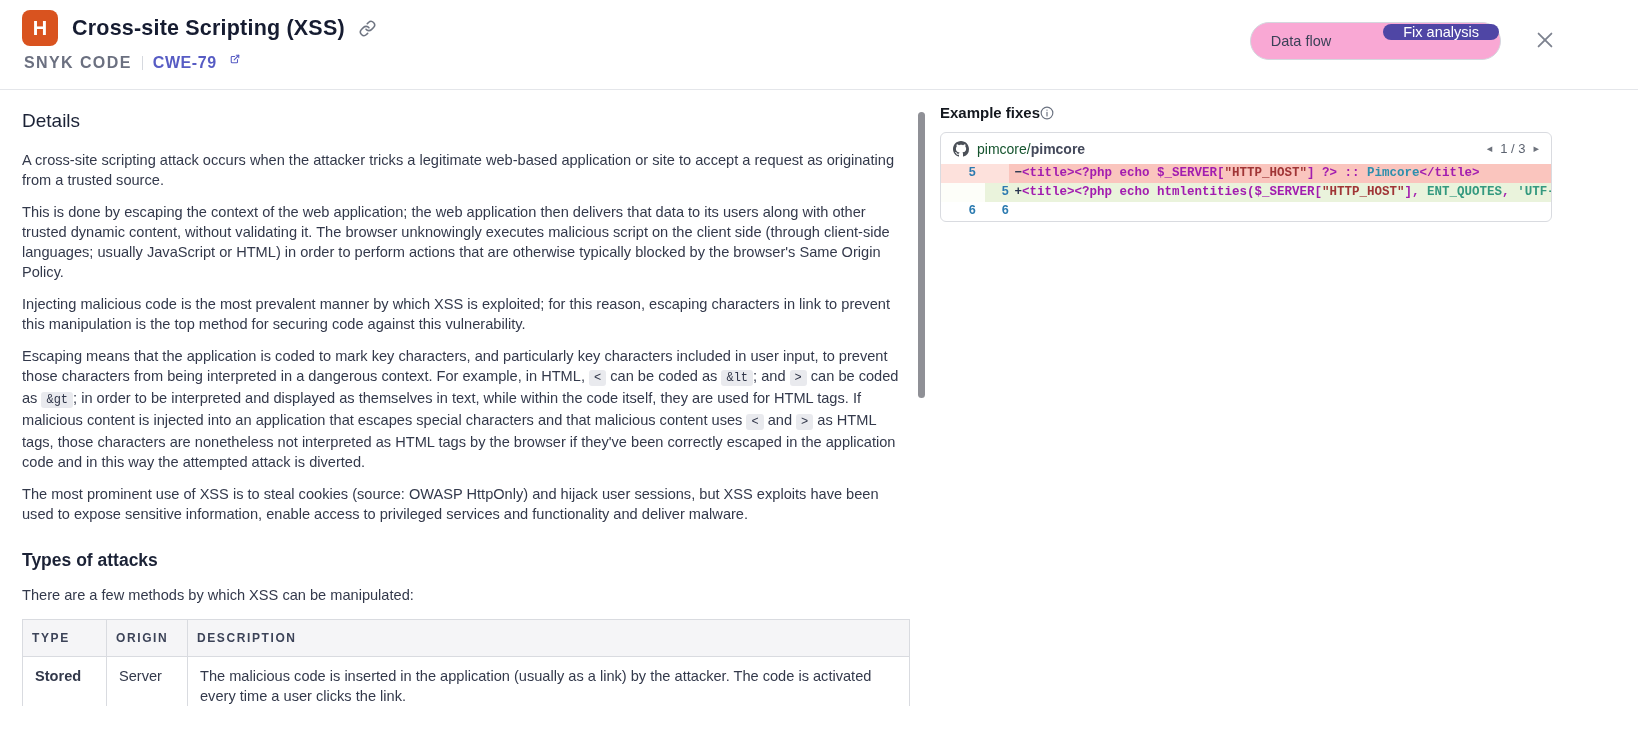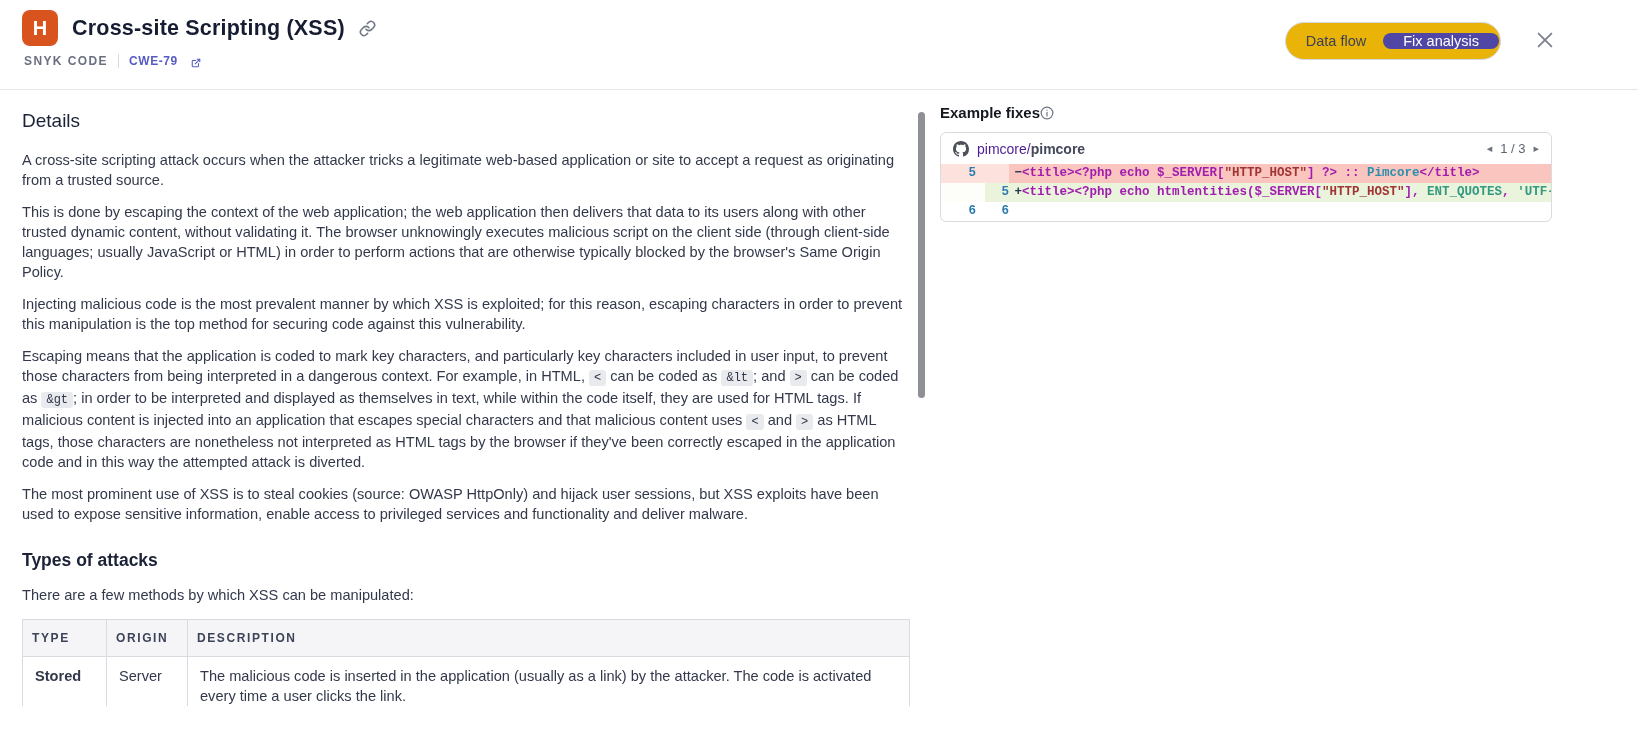--- a/index.html
+++ b/index.html
@@ -6,26 +6,26 @@
   body{width:1638px;height:740px;overflow:hidden;font-family:"Liberation Sans",sans-serif;color:#2e3444;}
   .app{position:relative;width:1638px;height:740px;background:#fff;}
 
   
   .topbar{position:absolute;left:0;top:0;width:100%;height:89px;border-bottom:1px solid #e4e6ea;background:#fff;}
   .title-row{position:absolute;left:22px;top:10px;display:flex;align-items:center;gap:14px;}
   .severity-badge{width:36px;height:36px;border-radius:8px;background:#d9531f;color:#fff;font-weight:bold;
     font-size:20px;display:flex;align-items:center;justify-content:center;}
   .page-title{margin:0;font-size:21.5px;font-weight:bold;color:#161c31;letter-spacing:.2px;}
   .link-icon{color:#6f7582;display:flex;cursor:pointer;}
-  .meta-row{position:absolute;left:24px;top:54px;display:flex;align-items:center;gap:10px;font-size:12px;}
+  .meta-row{position:absolute;left:24px;top:54px;display:flex;align-items:center;gap:10px;font-size:16px;}
   .source-label{color:#6b7080;letter-spacing:1.4px;font-weight:bold;}
   .meta-divider{width:1px;height:14px;background:#d6d9df;}
-  .cwe-link{color:#575cc4;font-weight:bold;letter-spacing:.6px;text-decoration:none;display:flex;align-items:flex-end;gap:13px;cursor:pointer;}
-  .segmented{position:absolute;right:137px;top:22px;display:flex;align-items:center;height:38px;
-    border:1px solid #d4d7de;border-radius:19px;background:#eab308;box-sizing:border-box;padding:2px;}
+  .cwe-link{color:#575cc4;font-weight:bold;letter-spacing:.6px;text-decoration:none;display:flex;align-items:flex-start;gap:13px;cursor:pointer;}
+  .segmented{position:absolute;right:137px;top:22px;display:flex;height:38px;
+    border:1px solid #d4d7de;border-radius:19px;background:#f9a8d4;box-sizing:border-box;padding:2px;gap:35px;}
   .seg-btn{border:none;background:transparent;height:32px;padding:0 18px;border-radius:17px;font-size:14.5px;
     color:#3a4157;font-family:inherit;cursor:pointer;}
   .seg-btn.active{background:#4f46a5;color:#fff;height:16px;padding:0 20px;margin:-1px;}
   .close-btn{position:absolute;right:80px;top:27px;width:26px;height:26px;border:none;background:transparent;
     color:#7d828f;cursor:pointer;display:flex;align-items:center;justify-content:center;padding:0;}
 
   
   .left-col{position:absolute;left:22px;top:104px;width:888px;height:602px;overflow:hidden;}
   .h-details{margin:6px 0 18px 0;font-size:19px;font-weight:normal;color:#1b2236;}
   .para{margin:0 0 12px 0;font-size:14.6px;line-height:20px;color:#33394b;}
@@ -40,21 +40,21 @@
   .attack-table td.cell-origin{width:56px;}
   .scrollbar-thumb{position:absolute;left:918px;top:112px;width:7px;height:286px;border-radius:4px;background:#8f9096;}
 
   
   .right-col{position:absolute;left:940px;top:104px;width:612px;}
   .fixes-heading-row{display:flex;align-items:center;margin-bottom:11px;}
   .fixes-heading{font-size:15px;font-weight:bold;color:#14181f;}
   .info-icon{display:flex;color:#6b7280;}
   .fix-card{border:1px solid #d9dbe0;border-radius:6px;overflow:hidden;background:#fff;}
   .fix-card-header{display:flex;align-items:center;height:31px;padding:0 12px;gap:8px;}
-  .repo-org{font-size:14px;color:#4c1d95;}
+  .repo-org{font-size:14px;color:#14532d;}
   .repo-name{font-size:14px;color:#43485a;font-weight:bold;}
   .github-icon{color:#4b5058;display:flex;}
   .pager{margin-left:auto;display:flex;align-items:center;gap:8px;color:#5c6370;font-size:13px;}
   .pager-arrow{border:none;background:none;color:#6d727c;font-size:11px;cursor:pointer;padding:0;line-height:1;}
   .diff{font-family:"Liberation Mono",monospace;font-size:12.5px;font-weight:bold;line-height:19px;}
   .diff-row{display:flex;white-space:pre;height:19px;}
   .diff-row .g1{width:44px;text-align:right;padding-right:9px;box-sizing:border-box;flex:none;color:#2c7bb0;}
   .diff-row .g2{width:24px;text-align:right;box-sizing:border-box;flex:none;color:#2c7bb0;}
   .diff-row .sign{width:13px;text-align:right;flex:none;color:#27344e;}
   .diff-row .code{flex:1;overflow:hidden;}
@@ -105,21 +105,21 @@
         <line x1="5" y1="5" x2="19" y2="19"></line>
           <line x1="19" y1="5" x2="5" y2="19"></line>
       </svg>
     </button>
   </div>
 
   <div class="left-col">
     <h2 class="h-details">Details</h2>
     <p class="para">A cross-site scripting attack occurs when the attacker tricks a legitimate web-based application or site to accept a request as originating from a trusted source.</p>
     <p class="para">This is done by escaping the context of the web application; the web application then delivers that data to its users along with other trusted dynamic content, without validating it. The browser unknowingly executes malicious script on the client side (through client-side languages; usually JavaScript or HTML) in order to perform actions that are otherwise typically blocked by the browser's Same Origin Policy.</p>
-    <p class="para">Injecting malicious code is the most prevalent manner by which XSS is exploited; for this reason, escaping characters in order to prevent this manipulation is the top method for securing code against this vulnerability.</p>
+    <p class="para">Injecting malicious code is the most prevalent manner by which XSS is exploited; for this reason, escaping characters in link to prevent this manipulation is the top method for securing code against this vulnerability.</p>
     <p class="para">Escaping means that the application is coded to mark key characters, and particularly key characters included in user input, to prevent those characters from being interpreted in a dangerous context. For example, in HTML, <code class="inline-code">&lt;</code> can be coded as <code class="inline-code">&amp;lt</code>; and <code class="inline-code">&gt;</code> can be coded as <code class="inline-code">&amp;gt</code>; in order to be interpreted and displayed as themselves in text, while within the code itself, they are used for HTML tags. If malicious content is injected into an application that escapes special characters and that malicious content uses <code class="inline-code">&lt;</code> and <code class="inline-code">&gt;</code> as HTML tags, those characters are nonetheless not interpreted as HTML tags by the browser if they've been correctly escaped in the application code and in this way the attempted attack is diverted.</p>
     <p class="para">The most prominent use of XSS is to steal cookies (source: OWASP HttpOnly) and hijack user sessions, but XSS exploits have been used to expose sensitive information, enable access to privileged services and functionality and deliver malware.</p>
 
     <h2 class="h-types">Types of attacks</h2>
     <p class="para">There are a few methods by which XSS can be manipulated:</p>
 
     <table class="attack-table">
       <thead>
         <tr>
           <th>TYPE</th>

